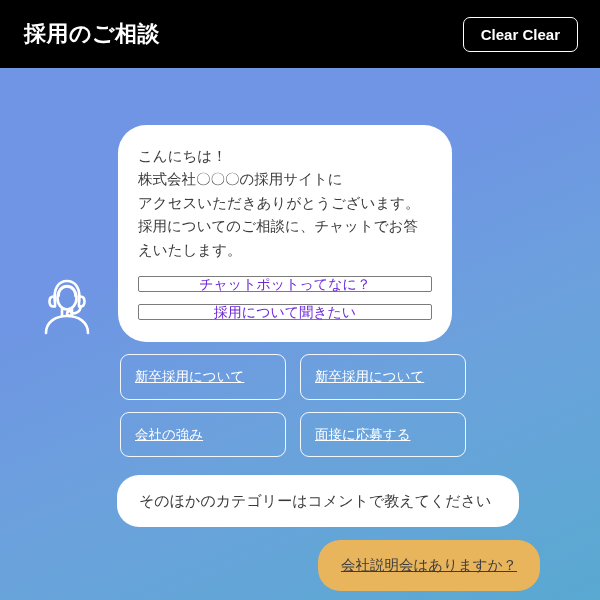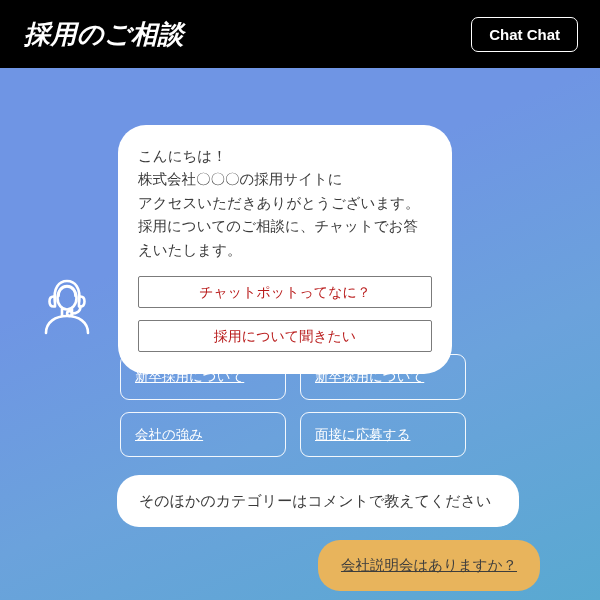--- a/index.html
+++ b/index.html
@@ -30,26 +30,25 @@
     background: #000000;
     box-sizing: border-box;
     display: flex;
     align-items: center;
     justify-content: space-between;
     padding: 0 22px 0 24px;
     z-index: 5;
   }
   .header-title {
     color: #ffffff;
-    font-size: 26px;
+    font-size: 22px;
     font-weight: bold;
     letter-spacing: 0.5px;
     line-height: 1;
     white-space: nowrap;
-    font-style: italic;
   }
   .clear-chat-btn {
     border: 1.5px solid #ffffff;
     border-radius: 7px;
     background: transparent;
     color: #ffffff;
     font-size: 15px;
     font-weight: bold;
     padding: 9px 17px;
     line-height: 1;
@@ -88,24 +87,24 @@
     white-space: pre-line;
     margin: 0 0 14px 0;
   }
   .inline-option {
     display: block;
     box-sizing: border-box;
     width: 100%;
     border: 1.5px solid #7b7b7b;
     border-radius: 2px;
     background: #ffffff;
-    color: #b91c1c;
+    color: #6d28d9;
     font-size: 14px;
     text-align: center;
-    padding: 8px 8px;
+    padding: 0 8px;
     margin-bottom: 12px;
     line-height: 1;
     cursor: pointer;
     font-family: "Liberation Sans", "DejaVu Sans", sans-serif;
   }
   .inline-option:last-child { margin-bottom: 0; }
 
   
   .avatar {
     position: absolute;
@@ -173,21 +172,21 @@
     text-decoration: underline;
   }
 </style>
 </head>
 <body>
 
 <div class="app">
 
   <div class="header">
     <div class="header-title">採用のご相談</div>
-    <button class="clear-chat-btn">Chat Chat</button>
+    <button class="clear-chat-btn">Clear Clear</button>
   </div>
 
   <div class="chat-area">
 
     <div class="avatar">
       <svg viewBox="0 0 68 68" width="68" height="68">
         <g fill="none" stroke="#ffffff" stroke-width="2.6" stroke-linecap="round" stroke-linejoin="round">
           <path d="M22 30 C20 16 26 9 34 9 C42 9 48 16 46 30"></path>
           <path d="M25.5 24 C25.5 17.5 29 14 34 14 C39 14 42.5 17.5 42.5 24"></path>
           <ellipse cx="34" cy="26" rx="9.5" ry="11.5"></ellipse>

